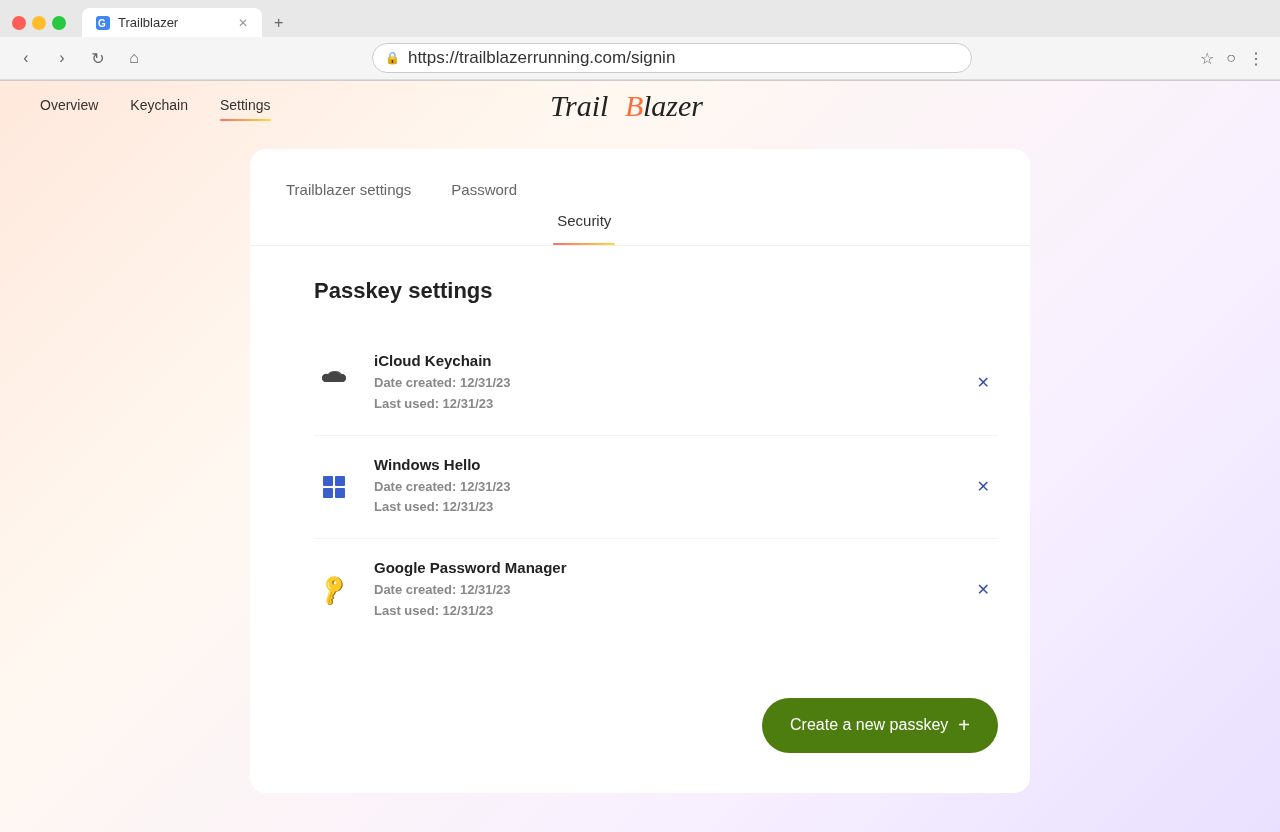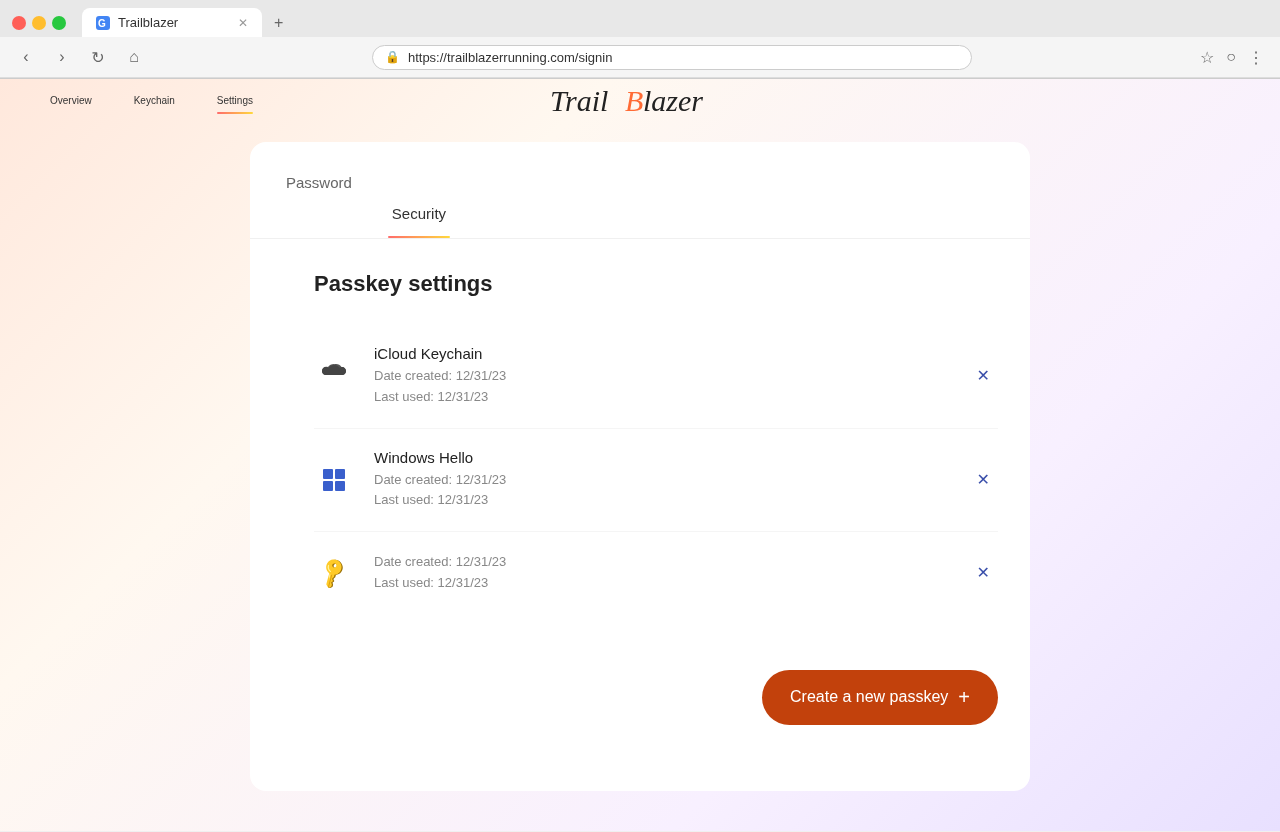--- a/index.html
+++ b/index.html
@@ -17,31 +17,31 @@
     .tab { display: flex; align-items: center; gap: 8px; background: white; border-radius: 8px 8px 0 0; padding: 7px 14px; font-size: 13px; color: #333; min-width: 180px; }
     .tab-favicon { width: 14px; height: 14px; }
     .tab-title { flex: 1; }
     .tab-close { color: #999; font-size: 12px; cursor: pointer; }
     .new-tab { background: none; border: none; font-size: 16px; color: #666; cursor: pointer; padding: 4px 8px; }
 
     .nav-bar { display: flex; align-items: center; padding: 6px 12px; gap: 8px; background: #f5f5f5; border-bottom: 1px solid #ddd; }
     .nav-btn { background: none; border: none; font-size: 16px; color: #666; cursor: pointer; padding: 4px; width: 28px; height: 28px; display: flex; align-items: center; justify-content: center; border-radius: 4px; }
     .address-bar { flex: 1; display: flex; align-items: center; background: white; border: 1px solid #ccc; border-radius: 20px; padding: 4px 12px; gap: 8px; max-width: 600px; margin: 0 auto; }
     .address-bar-lock { color: #666; font-size: 12px; }
-    .address-bar-url { font-size: 13px; color: #333; flex: 1; }
+    .address-bar-url { font-size: 17px; color: #333; flex: 1; }
     .nav-actions { display: flex; gap: 4px; align-items: center; }
     .nav-action-btn { background: none; border: none; cursor: pointer; padding: 4px; border-radius: 4px; color: #666; font-size: 16px; }
 
     
     .page { background: linear-gradient(135deg, #ffe8dc 0%, #fff8f0 30%, #f8f0ff 70%, #e8e0ff 100%); min-height: calc(832px - 80px); display: flex; flex-direction: column; }
 
     
     .top-nav { display: flex; align-items: center; padding: 16px 40px; background: transparent; position: relative; }
     .nav-links { display: flex; gap: 32px; align-items: center; }
-    .nav-link { font-size: 10px; color: #333; text-decoration: none; padding-bottom: 4px; cursor: pointer; margin-left: 10px; }
+    .nav-link { font-size: 14px; color: #333; text-decoration: none; padding-bottom: 4px; cursor: pointer; }
     .nav-link.active { position: relative; }
     .nav-link.active::after { content: ''; position: absolute; bottom: -4px; left: 0; right: 0; height: 2px; background: linear-gradient(90deg, #ff6b6b, #ffd93d); border-radius: 1px; }
     .logo { position: absolute; left: 50%; transform: translateX(-50%); font-size: 28px; font-family: 'Georgia', serif; font-style: italic; color: #333; text-decoration: underline; }
 
     
     .main-content { flex: 1; display: flex; justify-content: center; padding: 0 40px 40px; }
     .settings-panel { background: white; border-radius: 16px; width: 780px; min-height: 520px; padding: 0; overflow: hidden; margin-top: 16px; }
 
     
     .settings-tabs { display: flex; gap: 0; padding: 24px 32px 0; border-bottom: 1px solid #f0f0f0; }
@@ -52,30 +52,30 @@
     
     .passkey-section { padding: 32px; margin-left: 32px; }
     .section-title { font-size: 22px; font-weight: 600; color: #222; margin-bottom: 28px; }
 
     
     .passkey-list { display: flex; flex-direction: column; gap: 0; }
     .passkey-item { display: flex; align-items: center; padding: 20px 0; border-bottom: 1px solid #f5f5f5; }
     .passkey-item:last-child { border-bottom: none; }
     .passkey-icon { width: 40px; height: 40px; display: flex; align-items: center; justify-content: center; margin-right: 20px; flex-shrink: 0; }
     .passkey-info { flex: 1; }
-    .passkey-name { font-size: 15px; font-weight: 400; color: #222; margin-bottom: 4px; }
-    .passkey-meta { font-size: 13px; color: #888; line-height: 1.6; }
+    .passkey-name { font-size: 15px; font-weight: 700; color: #222; margin-bottom: 4px; }
+    .passkey-meta { font-size: 13px; color: #888; line-height: 1.6; font-weight: bold; }
     .passkey-delete { background: none; border: none; cursor: pointer; color: #3a4faa; font-size: 16px; padding: 8px; border-radius: 4px; display: flex; align-items: center; justify-content: center; }
     
     .windows-grid { display: grid; grid-template-columns: 1fr 1fr; gap: 2px; width: 22px; height: 22px; }
     .windows-grid-cell { background: #3a5fcc; border-radius: 1px; }
 
     
     .create-btn-container { display: flex; justify-content: flex-end; padding: 24px 32px 32px; }
-    .create-btn { background: #c2410c; color: white; border: none; border-radius: 30px; padding: 16px 28px; font-size: 16px; font-weight: 500; cursor: pointer; display: flex; align-items: center; gap: 10px; }
+    .create-btn { background: #4d7c0f; color: white; border: none; border-radius: 30px; padding: 16px 28px; font-size: 16px; font-weight: 500; cursor: pointer; display: flex; align-items: center; gap: 10px; }
     .create-btn-plus { font-size: 20px; font-weight: 300; }
 
     
     .x-icon { font-size: 16px; line-height: 1; }
   </style>
 </head>
 <body>
 
 <div class="browser-chrome">
   <div class="title-bar">
@@ -129,20 +129,21 @@
         <text x="75" y="32" font-family="Georgia, serif" font-style="italic" font-size="30" fill="#ff6b35">B</text>
         <text x="93" y="32" font-family="Georgia, serif" font-style="italic" font-size="30" fill="#222">lazer</text>
       </svg>
     </div>
   </nav>
 
   <div class="main-content">
     <div class="settings-panel">
 
       <div class="settings-tabs">
+        <div class="settings-tab">Trailblazer settings</div>
         <div class="settings-tab">Password</div>
         <div class="settings-tab active">Security</div>
       </div>
 
       <div class="passkey-section">
         <h2 class="section-title">Passkey settings</h2>
 
         <div class="passkey-list">
 
           <div class="passkey-item">
@@ -183,20 +184,21 @@
             <button class="passkey-delete">
               <span class="x-icon">✕</span>
             </button>
           </div>
 
           <div class="passkey-item">
             <div class="passkey-icon">
               <span style="color: #3a5fcc; font-size: 22px; display: inline-block; transform: rotate(-30deg);">🔑</span>
             </div>
             <div class="passkey-info">
+              <div class="passkey-name">Google Password Manager</div>
               <div class="passkey-meta">
                 <span>Date created: 12/31/23</span><br>
                 <span>Last used: 12/31/23</span>
               </div>
             </div>
             <button class="passkey-delete">
               <span class="x-icon">✕</span>
             </button>
           </div>
 

